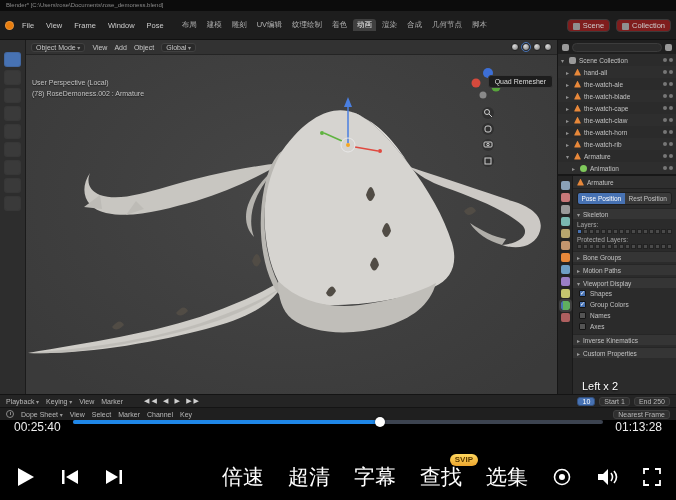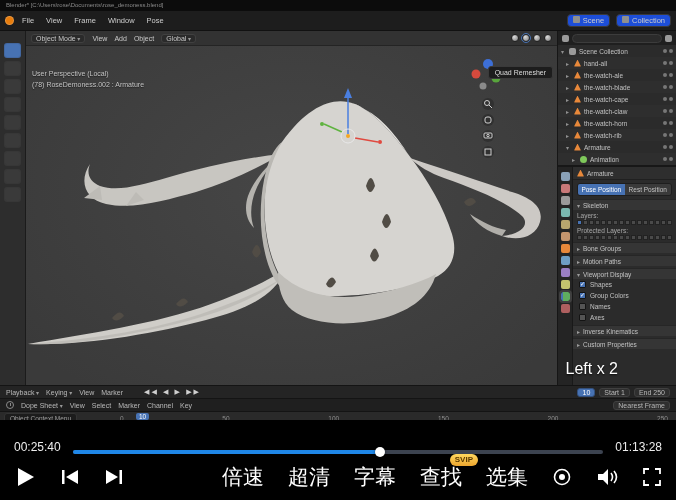--- a/index.html
+++ b/index.html
@@ -3,47 +3,47 @@
 <meta charset="utf-8">
 <style>
   * { margin:0; padding:0; box-sizing:border-box; }
   html,body { width:676px; height:500px; background:#000; font-family:"Liberation Sans","DejaVu Sans",sans-serif; overflow:hidden; }
 
   
   .video { position:relative; width:676px; height:420px; background:#2a2a2a; overflow:hidden; }
 
   .titlebar { height:11px; background:#0c0c0c; color:#8a8a8a; font-size:6px; line-height:11px; padding:0 6px; white-space:nowrap; overflow:hidden; }
 
-  .menubar { height:20px; background:#1d1d1d; display:flex; align-items:center; font-size:7.5px; color:#cdcdcd; padding:0 5px; gap:4px; border-bottom:1px solid #111; }
+  .menubar { height:29px; background:#1d1d1d; display:flex; align-items:center; font-size:7.5px; color:#cdcdcd; padding:0 5px; gap:4px; border-bottom:1px solid #111; }
   .blogo { width:9px; height:9px; border-radius:50%; background:#e87d0d; border:1px solid #fff3; flex:0 0 auto; }
   .menu-item { padding:0 4px; cursor:default; }
   .ws-tabs { display:flex; gap:2px; margin-left:6px; color:#b0b0b0; }
   .ws-tab { padding:1px 4px; border-radius:3px 3px 0 0; white-space:nowrap; }
   .ws-tab.active { background:#3f3f3f; color:#f0f0f0; }
   .mb-right { margin-left:auto; display:flex; gap:6px; align-items:center; }
-  .mb-widget { display:flex; align-items:flex-start; gap:3px; background:#1d4ed8; border:1px solid #3a3a3a; border-radius:4px; padding:1px 5px; }
+  .mb-widget { display:flex; align-items:flex-end; gap:3px; background:#7f1d1d; border:1px solid #3a3a3a; border-radius:4px; padding:1px 5px; }
   .mb-ic { width:7px; height:7px; background:#8f8f8f; border-radius:1px; display:inline-block; }
 
   .main { display:flex; height:354px; }
 
   .toolbar { width:26px; background:#2d2d2d; padding-top:12px; display:flex; flex-direction:column; align-items:center; gap:3px; border-right:1px solid #1b1b1b; }
   .tool { width:17px; height:15px; background:#3a3a3a; border-radius:3px; border:1px solid #2222; }
   .tool.active { background:#4772b3; }
 
   .viewport { flex:1; position:relative; background:radial-gradient(ellipse at 50% 45%, #464646 0%, #3a3a3a 90%); overflow:hidden; }
   .vp-header { height:15px; background:#323232; display:flex; align-items:center; gap:7px; font-size:7px; color:#c8c8c8; padding:0 5px; border-bottom:1px solid #242424; }
   .vp-mode { background:#2a2a2a; border:1px solid #404040; border-radius:3px; padding:0 4px; }
   .caret::after { content:" ▾"; font-size:6px; color:#999; }
   .vp-right { margin-left:auto; display:flex; gap:3px; align-items:center; }
   .shade-ball { width:8px; height:8px; border-radius:50%; background:radial-gradient(circle at 35% 30%, #ddd, #777); border:1px solid #222; }
   .shade-ball.sel { outline:1px solid #4772b3; }
   .vp-canvas { position:absolute; left:0; top:15px; right:0; bottom:0; }
   .vp-info { position:absolute; left:6px; top:22px; font-size:7px; color:#c3c3c3; line-height:1.6; text-shadow:0 1px 1px #0008; }
   .quad-panel { position:absolute; right:4px; top:20px; background:#1d1d1d; border:1px solid #3a3a3a; color:#ddd; font-size:7px; padding:2px 6px; border-radius:3px; }
-  .screencast { position:absolute; right:58px; bottom:42px; color:#fff; font-size:16px; text-shadow:0 1px 2px #000c; z-index:5;text-align:right; }
+  .screencast { position:absolute; right:58px; bottom:28px; color:#fff; font-size:11px; text-shadow:0 1px 2px #000c; z-index:5;text-align:right; }
 
   
   .sidebar { width:119px; background:#2b2b2b; border-left:1px solid #161616; display:flex; flex-direction:column; font-size:6.5px; color:#c2c2c2; }
   .outliner { height:136px; border-bottom:2px solid #171717; overflow:hidden; }
   .ol-head { height:14px; background:#1f1f1f; display:flex; align-items:center; gap:3px; padding:0 4px; }
   .ol-search { flex:1; height:9px; background:#2b2b2b; border:1px solid #3c3c3c; border-radius:5px; }
   .ol-row { height:12px; display:flex; align-items:center; gap:3px; padding:0 3px; white-space:nowrap; }
   .ol-row:nth-child(odd) { background:#2e2e2e; }
   .ol-arrow { color:#8f8f8f; font-size:6px; width:5px; }
   .ol-ic { width:7px; height:7px; border-radius:1px; flex:0 0 auto; }
@@ -84,21 +84,21 @@
   .ds-bar { height:13px; background:#1f1f1f; display:flex; align-items:center; gap:7px; font-size:7px; color:#b8b8b8; padding:0 6px; border-top:1px solid #141414; }
   .ds-ic { width:8px; height:8px; border-radius:50%; border:1px solid #8a8a8a; position:relative; }
   .ds-ic::after { content:""; position:absolute; left:3px; top:1px; width:1px; height:3px; background:#8a8a8a; }
   .ruler { height:13px; background:#2a2a2a; position:relative; border-top:1px solid #141414; }
   .opbox { position:absolute; left:4px; top:1px; background:#1c1c1c; border:1px solid #333; color:#9f9f9f; font-size:6.5px; padding:1px 5px; border-radius:3px; }
   .ruler-nums { position:absolute; left:120px; right:8px; top:0; bottom:0; display:flex; justify-content:space-between; align-items:center; font-size:6.5px; color:#8f8f8f; }
   .playhead { position:absolute; left:136px; top:1px; background:#4772b3; color:#fff; font-size:6.5px; padding:0 3px; border-radius:2px; }
 
   
   .player { height:80px; background:#000; color:#fff; }
-  .progress-row { display:flex; align-items:flex-end; gap:12px; padding:0 14px; height:34px; font-size:12px; color:#ededed; }
+  .progress-row { display:flex; align-items:flex-start; gap:12px; padding:0 14px; height:34px; font-size:12px; color:#ededed; }
   .track { flex:1; height:4px; background:#3c4350; border-radius:2px; position:relative; cursor:pointer; }
   .fill { height:100%; background:#1f87e8; border-radius:2px; position:relative; }
   .knob { position:absolute; right:-5px; top:-3px; width:10px; height:10px; border-radius:50%; background:#fff; box-shadow:0 0 3px #0009; }
   .controls-row { display:flex; align-items:center; height:46px; padding:0 14px; gap:24px; }
   .pbtn { display:flex; align-items:center; cursor:pointer; }
   .spacer { flex:1; }
   .cn-btn { font-size:21px; color:#fff; cursor:pointer; white-space:nowrap; }
   .svip-wrap { position:relative; }
   .svip-badge { position:absolute; top:-9px; right:-16px; background:linear-gradient(#ffd75e,#eca62f); color:#5a3a00; font-size:8px; font-weight:bold; padding:1px 5px; border-radius:7px; line-height:1.2; }
 </style>
@@ -109,20 +109,33 @@
 
   <div class="titlebar">Blender*  [C:\Users\rose\Documents\rose_demoness.blend]</div>
 
   <div class="menubar">
     <span class="blogo"></span>
     <span class="menu-item">File</span>
     <span class="menu-item">View</span>
     <span class="menu-item">Frame</span>
     <span class="menu-item">Window</span>
     <span class="menu-item">Pose</span>
+    <span class="ws-tabs">
+      <span class="ws-tab">布局</span>
+      <span class="ws-tab">建模</span>
+      <span class="ws-tab">雕刻</span>
+      <span class="ws-tab">UV编辑</span>
+      <span class="ws-tab">纹理绘制</span>
+      <span class="ws-tab">着色</span>
+      <span class="ws-tab active">动画</span>
+      <span class="ws-tab">渲染</span>
+      <span class="ws-tab">合成</span>
+      <span class="ws-tab">几何节点</span>
+      <span class="ws-tab">脚本</span>
+    </span>
     <span class="mb-right">
       <span class="mb-widget">
           <span class="mb-ic"></span>
           <span>Scene</span>
         </span>
       <span class="mb-widget">
           <span class="mb-ic"></span>
           <span>Collection</span>
         </span>
     </span>

